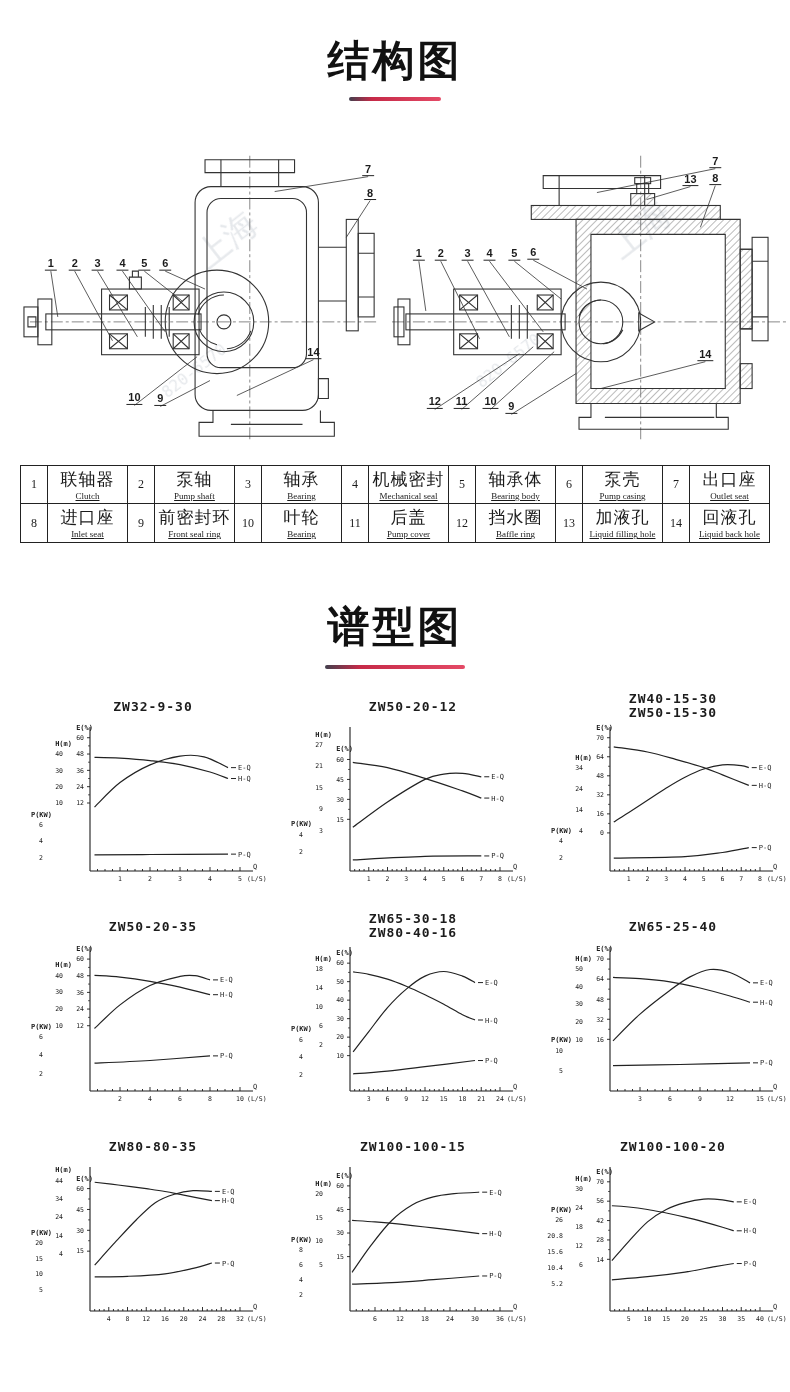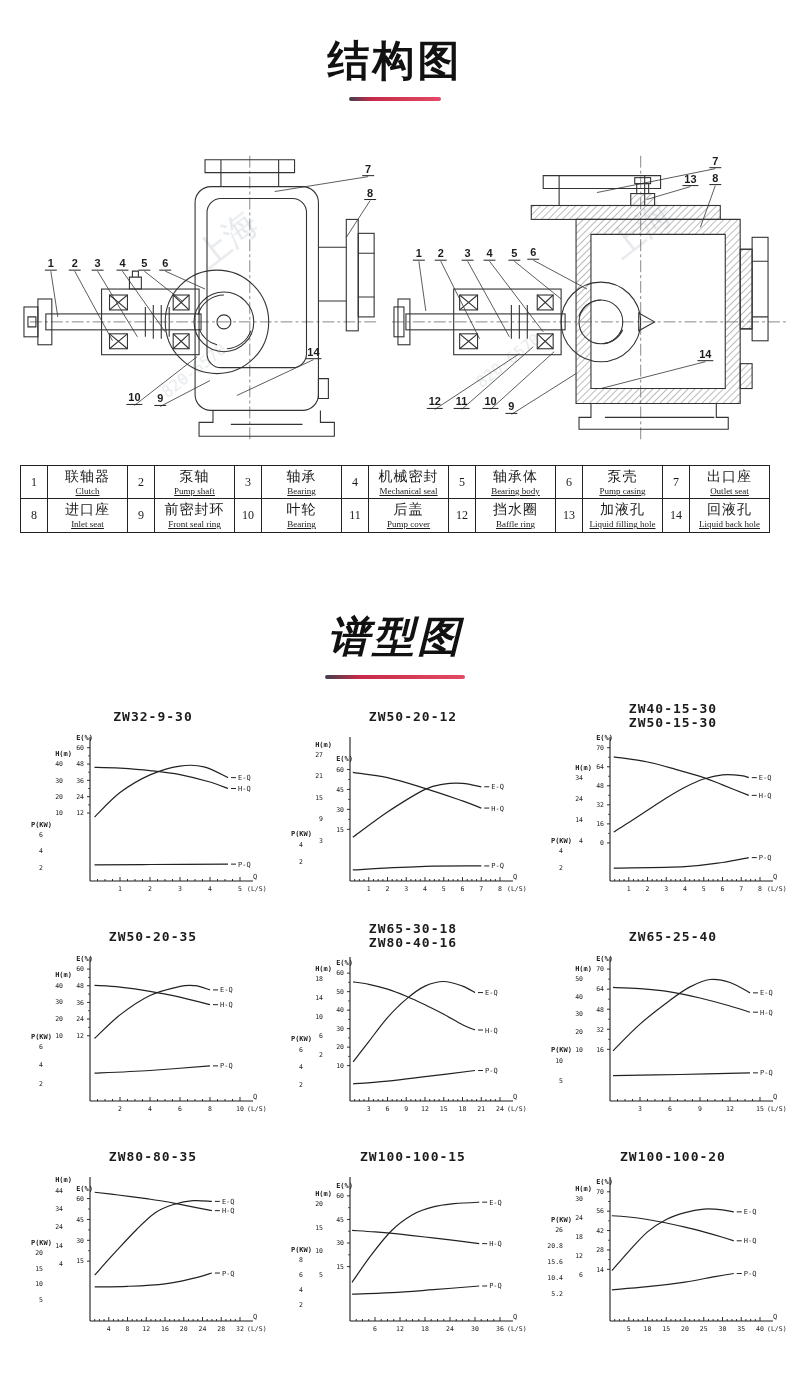--- a/index.html
+++ b/index.html
@@ -3,29 +3,29 @@
 <meta charset="utf-8">
 <style>
   html,body{margin:0;padding:0;background:#fff;}
   body{width:790px;height:1392px;overflow:hidden;font-family:"Liberation Serif",serif;color:#1a1a1a;}
   .sec-header{text-align:center;}
   .sec-title{font-family:"DejaVu Sans",sans-serif;font-weight:900;font-size:42px;letter-spacing:3px;color:#111;}
   .sec-underline{height:4px;margin:10px auto 0 auto;border-radius:2px;background:linear-gradient(90deg,#42404e 0%,#c62a48 25%,#e44a66 100%);}
   .u1{width:92px;margin-top:8px;}
   .u2{width:140px;}
   #hd1{padding-top:33px;}
-  #hd2{margin-top:76px;font-style:italic;}
+  #hd2{margin-top:56px;}
   .diagrams{display:flex;justify-content:flex-start;margin-top:48px;padding-left:18px;}
   .diagrams svg{display:block;}
   .tablewrap{margin-top:16px;display:flex;justify-content:center;}
   table.parts{border-collapse:collapse;}
   table.parts td{border:1.2px solid #222;text-align:center;vertical-align:middle;padding:2px 1px;}
   td.no{width:24px;font-size:12px;font-family:"Liberation Serif",serif;}
   td.nm{width:77px;}
-  td.nm .zh{font-size:14px;letter-spacing:1px;}
+  td.nm .zh{font-size:17px;letter-spacing:1px;}
   td.nm .en{font-size:9px;line-height:1.15;text-decoration:underline;}
   .charts{display:grid;grid-template-columns:repeat(3,252px);justify-content:center;column-gap:8px;row-gap:8px;margin-top:20px;padding-left:13px;}
   svg{font-family:"DejaVu Sans Mono",monospace;}
 </style>
 </head>
 <body>
 
 <div id="hd1" class="sec-header">
   <div class="sec-title">结构图</div>
   <div class="sec-underline u1"></div>

